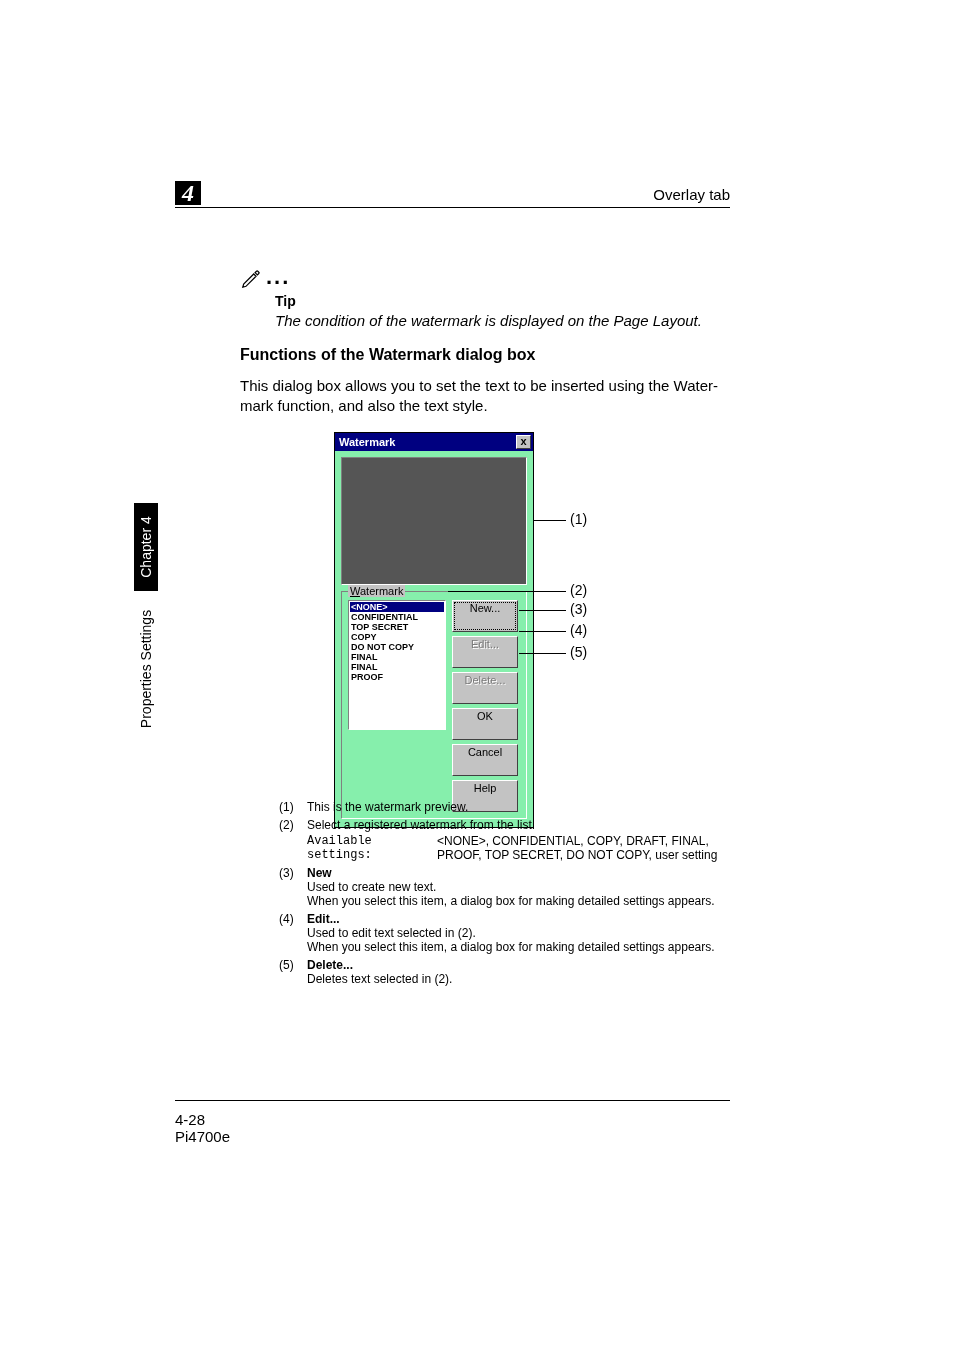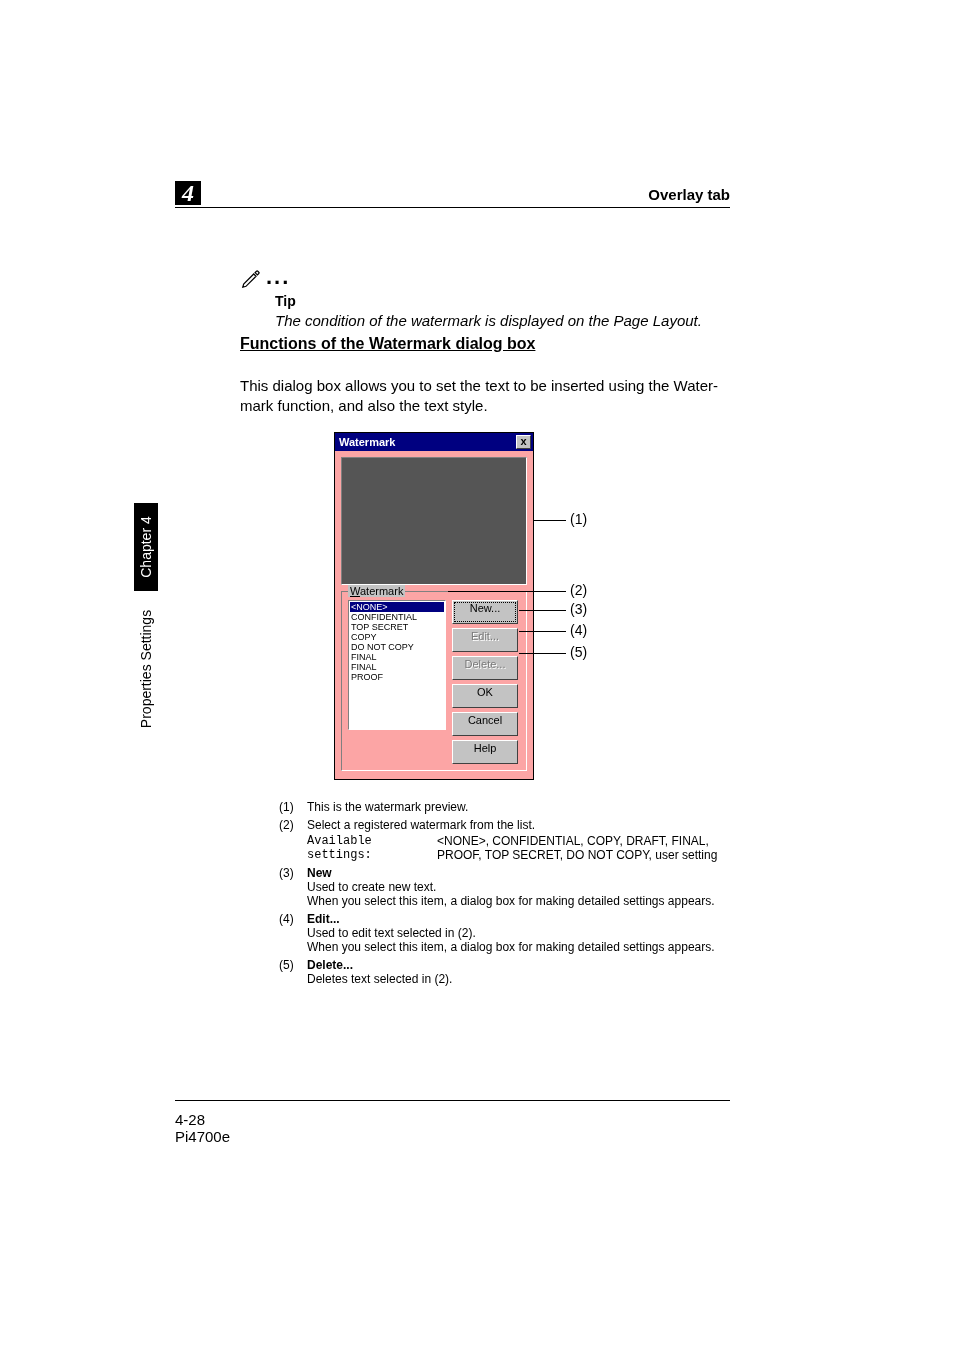--- a/index.html
+++ b/index.html
@@ -30,30 +30,29 @@
     background: #000;
     color: #fff;
     font: italic bold 24px/24px "Times New Roman", serif;
     text-align: center;
   }
   .header-right {
     position: absolute;
     right: 0;
     bottom: 4px;
     font-size: 15px;
-    font-weight: bold;
   }
   
   .tip-icon-row { position: absolute; left: 240px; top: 268px; display: flex; align-items: flex-end; }
   .pencil-icon { transform: rotate(0deg); }
   .dots { font: bold 22px/22px Arial; letter-spacing: 2px; margin-left: 4px; position: relative; top: -2px; }
   .tip-label { position: absolute; left: 275px; top: 293px; font: bold 14px Arial; }
   .tip-text { position: absolute; left: 275px; top: 312px; font: italic 15px Arial; }
   
-  .subheading { position: absolute; left: 240px; top: 335px; font: bold 16px Arial; text-decoration: underline; }
+  .subheading { position: absolute; left: 240px; top: 346px; font: bold 16px Arial; }
   .body-text { position: absolute; left: 240px; top: 376px; width: 490px; font: 15px/1.35 Arial; }
   
   .sidebar-tab-dark {
     position: absolute;
     left: 134px;
     top: 503px;
     width: 24px;
     height: 88px;
     background: #000;
     color: #fff;
@@ -80,21 +79,21 @@
   .sidebar-tab-light span {
     transform: rotate(-90deg);
     white-space: nowrap;
   }
   
   .dialog {
     position: absolute;
     left: 334px;
     top: 432px;
     width: 200px;
-    background: #fca5a5;
+    background: #86efac;
     border: 1px solid #000;
     font: 11px "MS Sans Serif", Tahoma, Arial;
   }
   .titlebar {
     height: 18px;
     background: #000080;
     color: #fff;
     display: flex;
     align-items: center;
     justify-content: space-between;
@@ -145,26 +144,26 @@
     width: 98px;
     height: 130px;
     background: #fff;
     border: 1px solid #808080;
     border-right-color: #fff;
     border-bottom-color: #fff;
     font: 9px "MS Sans Serif", Tahoma, Arial;
     padding: 1px;
     overflow: hidden;
   }
-  .listbox div { padding: 0 1px; white-space: nowrap; }
+  .listbox div { padding: 0 1px; white-space: nowrap; font-weight: bold; }
   .listbox .sel { background: #000080; color: #fff; }
   .btn-col { display: flex; flex-direction: column; gap: 4px; }
   .w95-btn {
     width: 66px;
-    height: 24px;
+    height: 32px;
     background: #c3c3c3;
     border: 1px solid #fff;
     border-right-color: #404040;
     border-bottom-color: #404040;
     font: 11px/14px "MS Sans Serif", Tahoma, Arial;
     text-align: center;
   }
   .w95-btn.focus { outline: 1px dotted #000; outline-offset: -3px; }
   .w95-btn.disabled { color: #7b7b7b; text-shadow: 1px 1px 0 #fff; }
   

